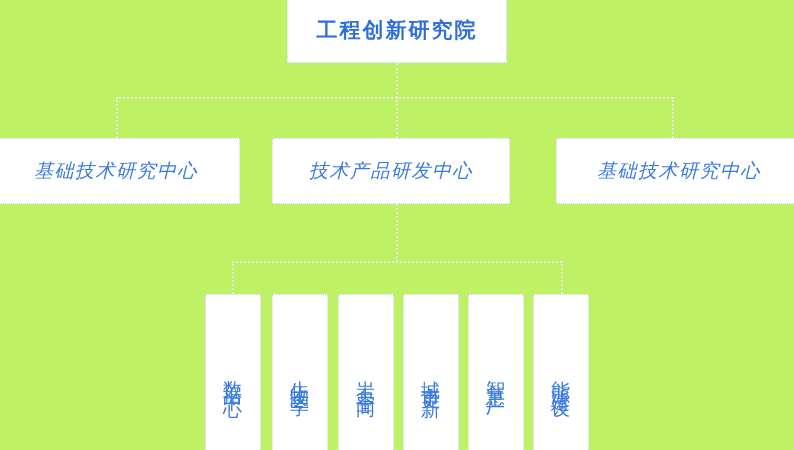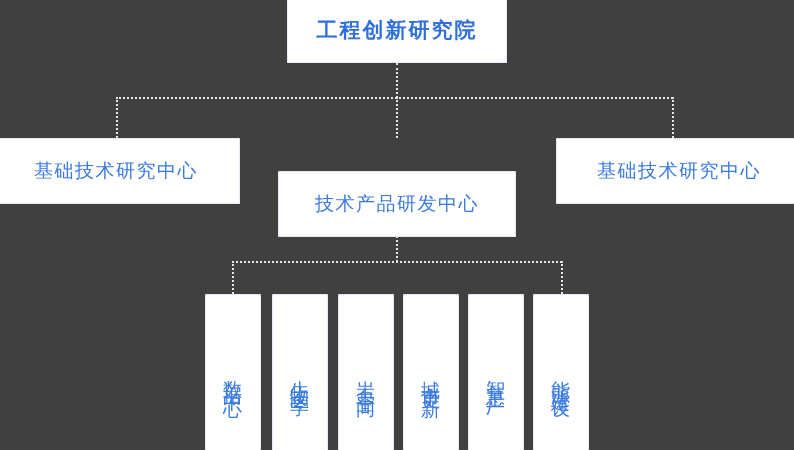--- a/index.html
+++ b/index.html
@@ -4,21 +4,21 @@
 <style>
   html, body {
     margin: 0;
     padding: 0;
     background: #000000;
   }
   #canvas {
     position: relative;
     width: 794px;
     height: 450px;
-    background: #404040;
+    background: #bef264;
     overflow: hidden;
     font-family: "Liberation Sans", "DejaVu Sans", sans-serif;
   }
 
   
   .node {
     position: absolute;
     background: #ffffff;
     border: 1px dotted #c9d4ef;
     box-sizing: border-box;
@@ -44,23 +44,23 @@
   .node-root .label {
     font-size: 21px;
     font-weight: bold;
     color: #2f6fdc;
     padding-top: 8px;
     letter-spacing: 2px;
   }
 
   
   .node-l2 { height: 66px; top: 138px; }
-  .node-l2 .label { font-size: 19px; letter-spacing: 1.5px; }
+  .node-l2 .label { font-size: 19px; letter-spacing: 1.5px; font-style: italic; }
   .node-l2-a { left: -8px;  width: 248px; }
-  .node-l2-b { left: 278px; width: 238px; margin-top: 33px; }
+  .node-l2-b { left: 272px; width: 238px; }
   .node-l2-c { left: 556px; width: 246px; }
 
   
   .node-l3 {
     top: 294px;
     width: 56px;
     height: 162px;
   }
   .node-l3 .label {
     font-size: 19px;

